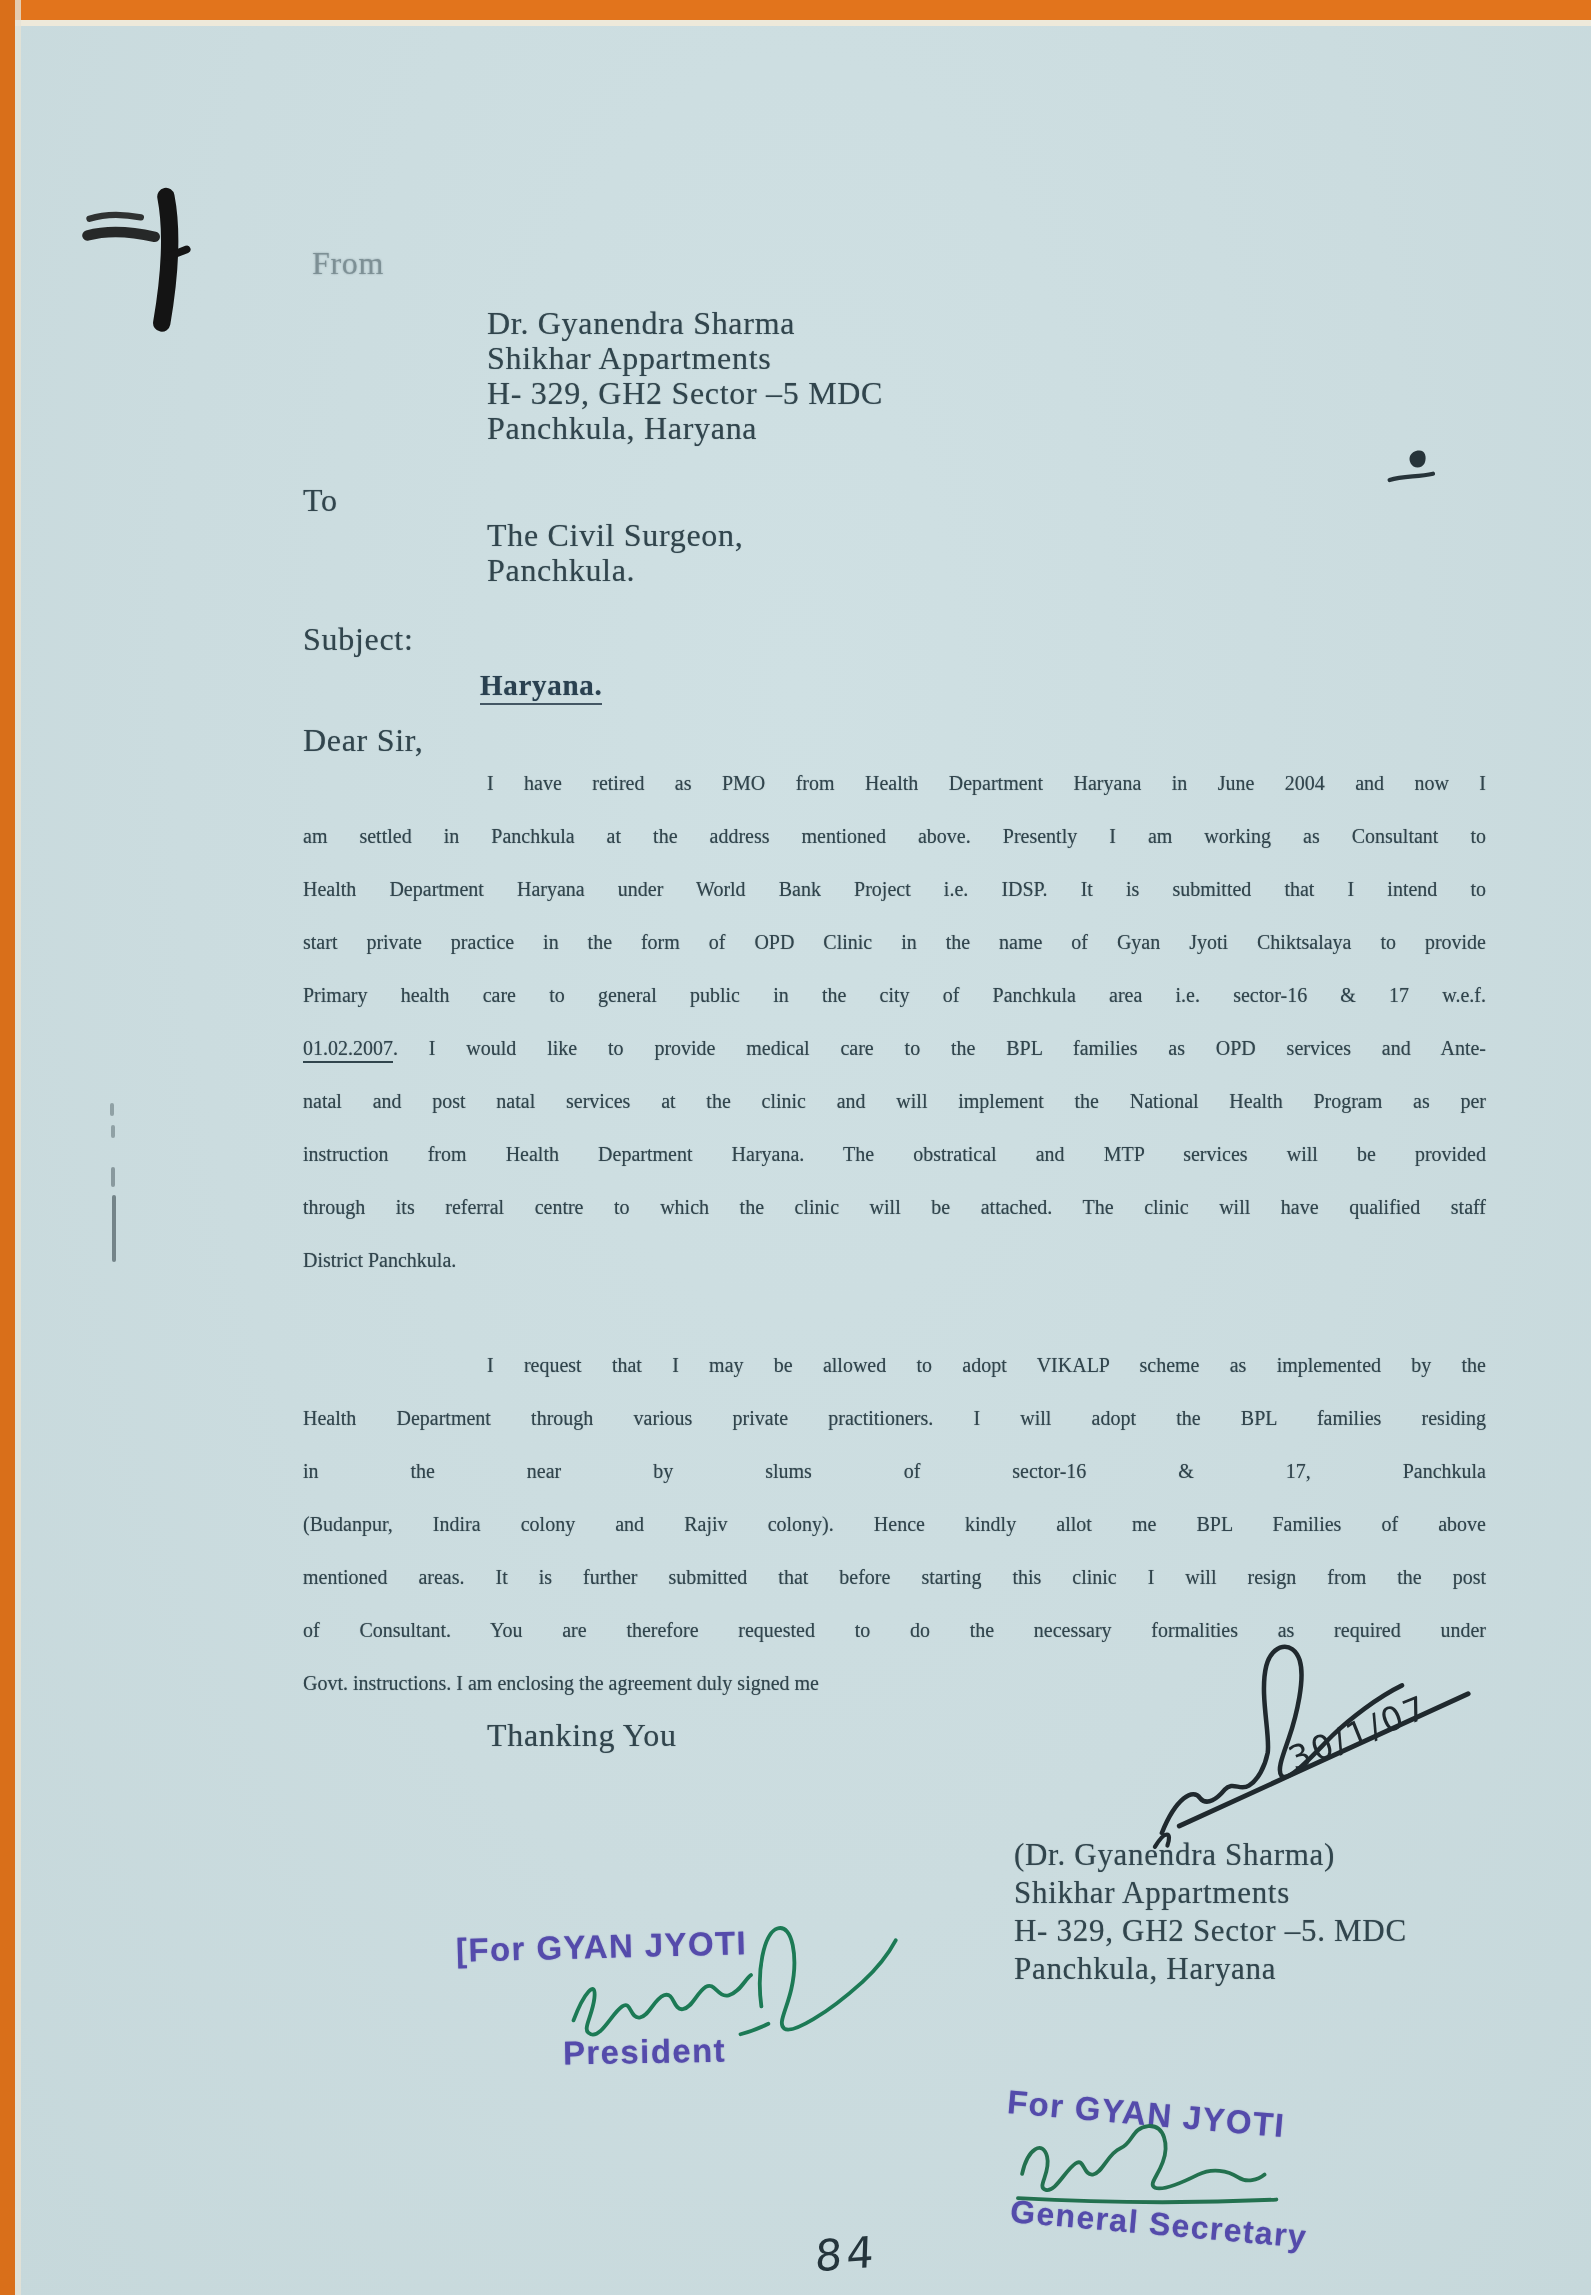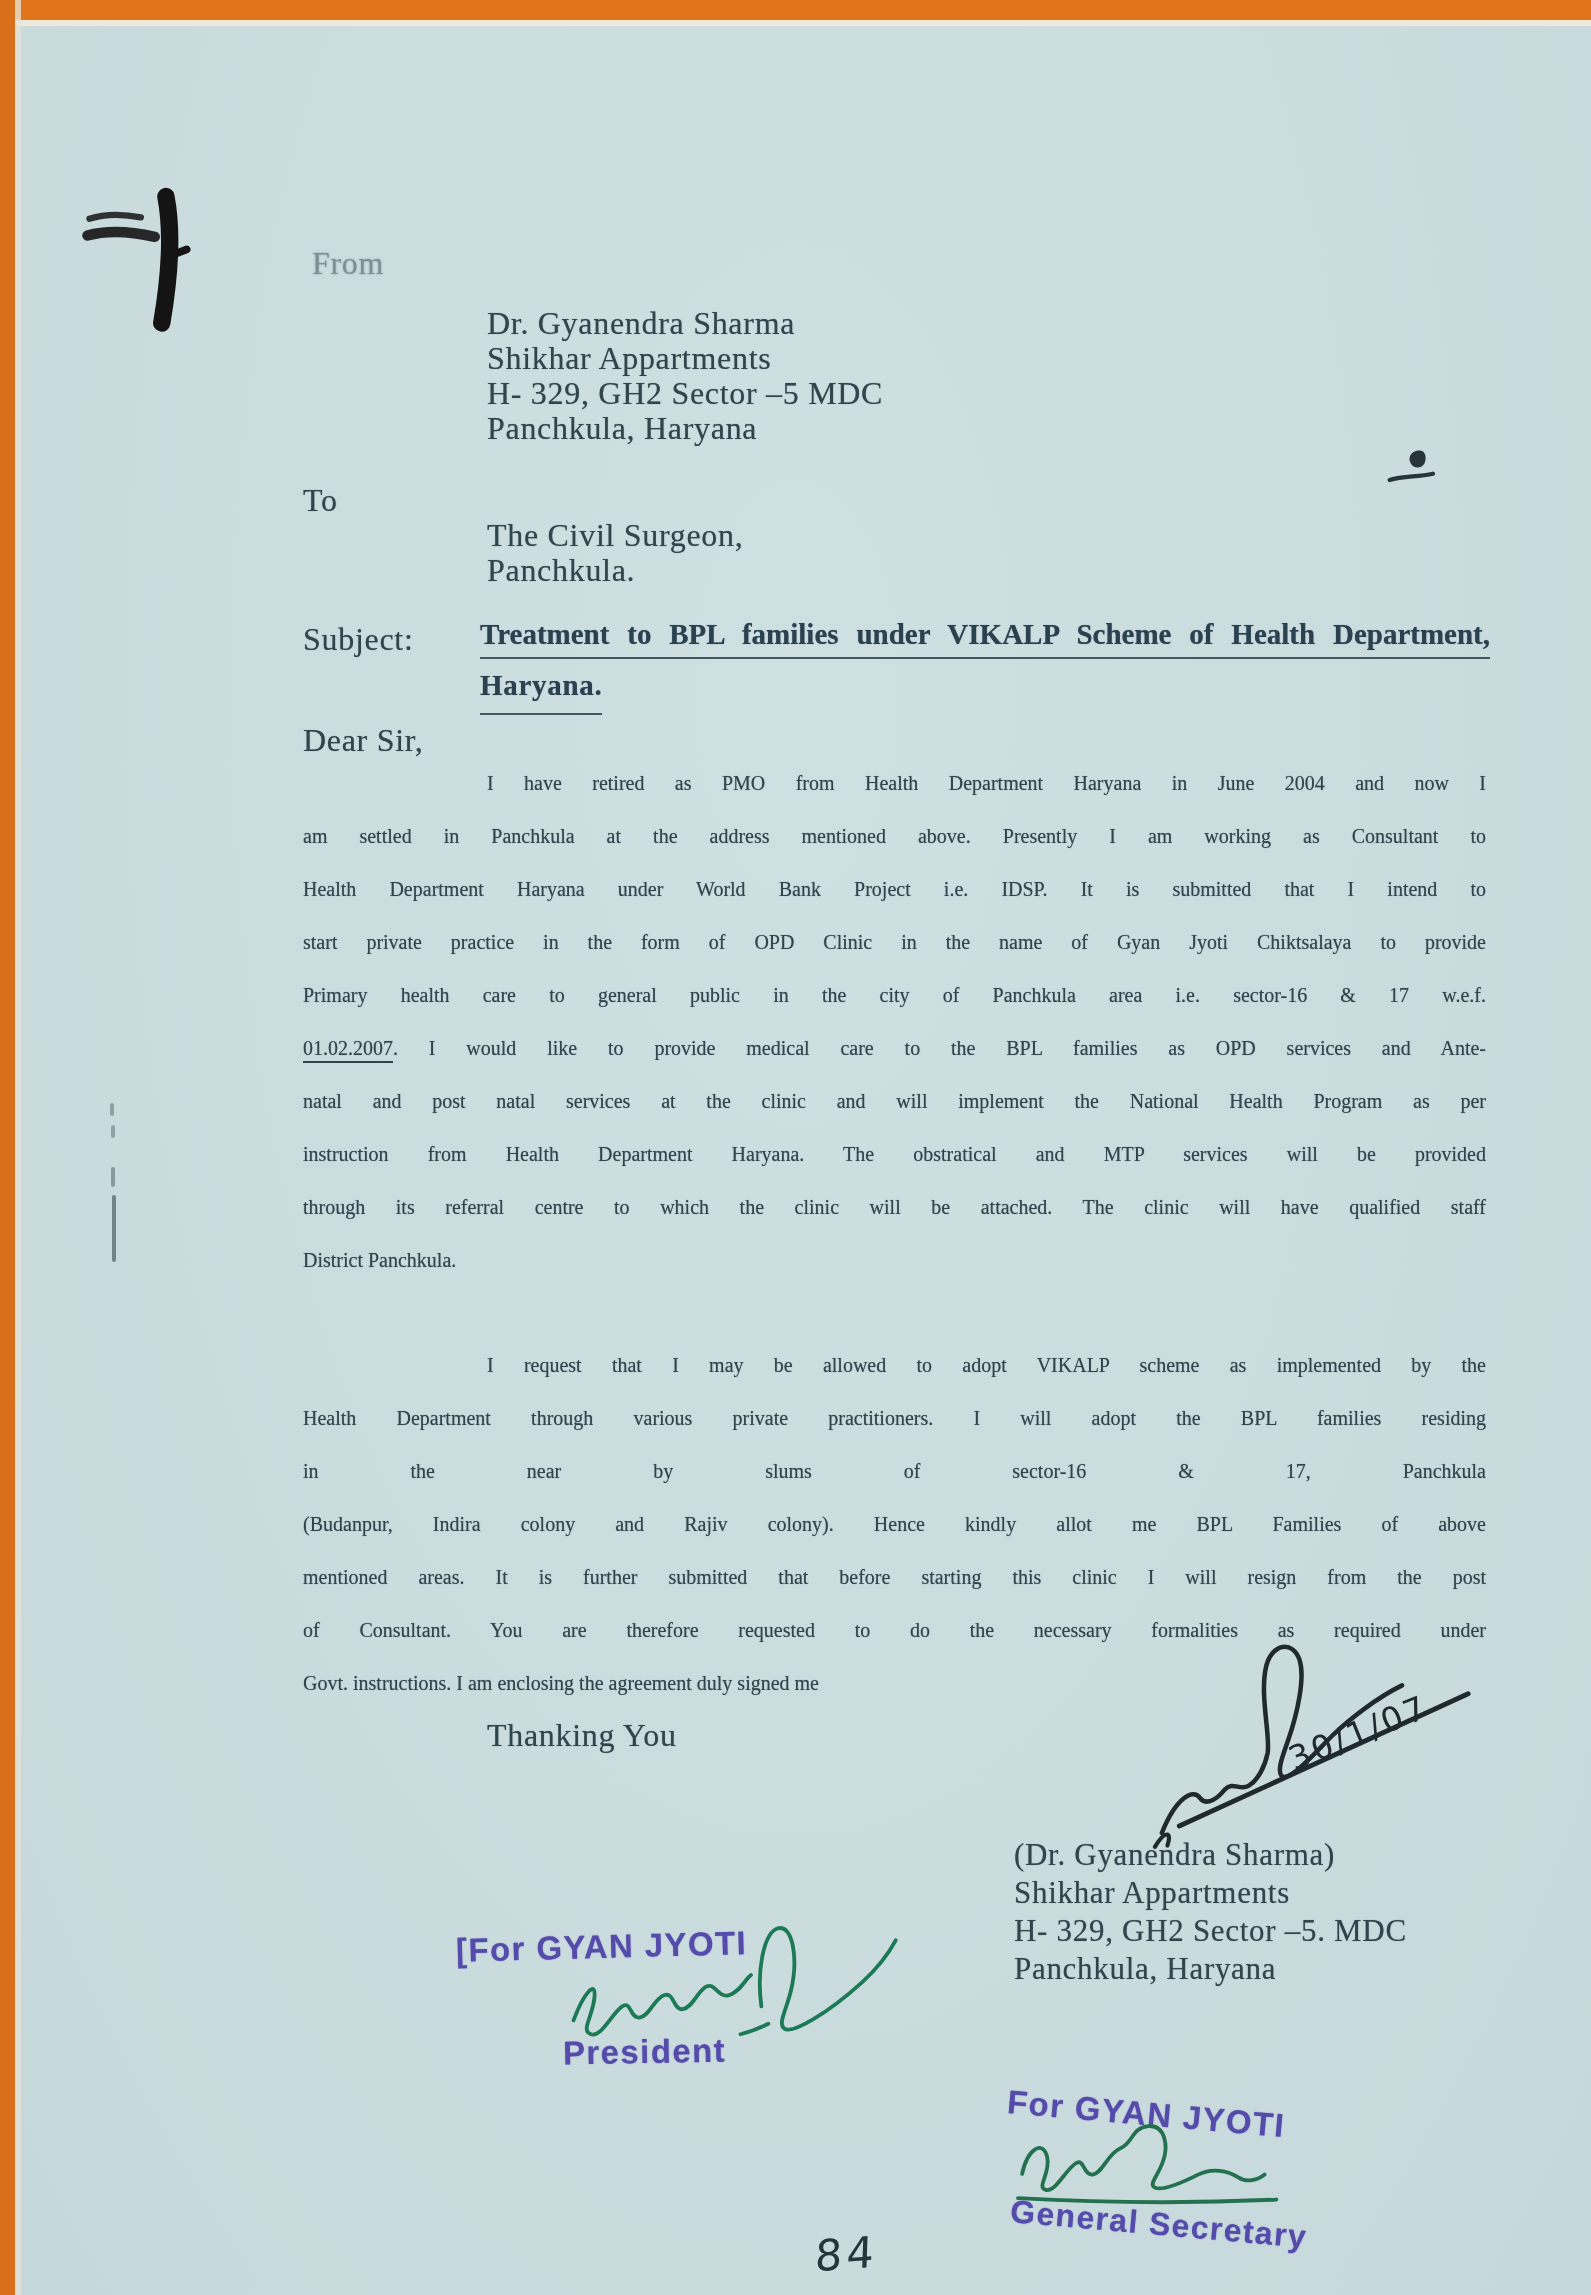--- a/index.html
+++ b/index.html
@@ -14,21 +14,21 @@
   .leftsliver{left:15.3px;top:0;width:5.6px;height:2295px;background:#e6e2d4;opacity:.8;}
   
   .tw{color:#31454d;text-shadow:0 0 1px rgba(49,69,77,.55);}
   .label{font-size:32px;letter-spacing:0.7px;}
   .addr{font-size:32px;line-height:35px;letter-spacing:0.7px;}
   .addr div{height:35px;}
   .faint{opacity:.5;text-shadow:0 0 2.1px rgba(49,69,77,.8);margin-left:14px;}
   .subj{font-weight:bold;font-size:29px;color:#2a4150;text-shadow:0 0 1px rgba(42,65,80,.6);}
   .subj1{width:1010px;text-align:justify;text-align-last:justify;
          border-bottom:2.8px solid rgba(44,64,78,.85);padding-bottom:5.6px;}
-  .subj2{display:inline-block;border-bottom:2.8px solid rgba(44,64,78,.85);padding-bottom:11px;letter-spacing:0.7px;}
+  .subj2{display:inline-block;border-bottom:2.8px solid rgba(44,64,78,.85);padding-bottom:1px;letter-spacing:0.7px;}
   
   .para{width:1183px;font-size:20px;}
   .jl{height:53px;line-height:53px;text-align:justify;text-align-last:justify;white-space:normal;}
   .indent{padding-left:184px;}
   .lastline{text-align-last:left;}
   .u{text-decoration:underline;text-decoration-thickness:2.1px;text-underline-offset:6.3px;}
   
   .signer{font-size:31px;line-height:38px;letter-spacing:0.7px;}
   .signer div{height:38px;}
   
@@ -73,21 +73,20 @@
   </svg>
 
   <div class="abs tw label" style="left:303px;top:482px;">To</div>
 
   <div class="abs tw addr" style="left:487px;top:518px;">
     <div>The Civil Surgeon,</div>
     <div>Panchkula.</div>
   </div>
 
   <div class="abs tw label" style="left:303px;top:621px;">Subject:</div>
-  <div class="abs subj subj1" style="left:480px;top:618px;">Treatment to BPL families under VIKALP Scheme of Health Department,</div>
   <div class="abs subj" style="left:480px;top:669px;">
     <span class="subj2">Haryana.</span>
   </div>
 
   <div class="abs tw label" style="left:303px;top:722px;">Dear Sir,</div>
 
   <div class="abs tw para" style="left:303px;top:757px;">
     <div class="jl indent">I have retired as PMO from Health Department Haryana in June 2004 and now I</div>
     <div class="jl">am settled in Panchkula at the address mentioned above. Presently I am working as Consultant to</div>
     <div class="jl">Health Department Haryana under World Bank Project i.e. IDSP. It is submitted that I intend to</div>

